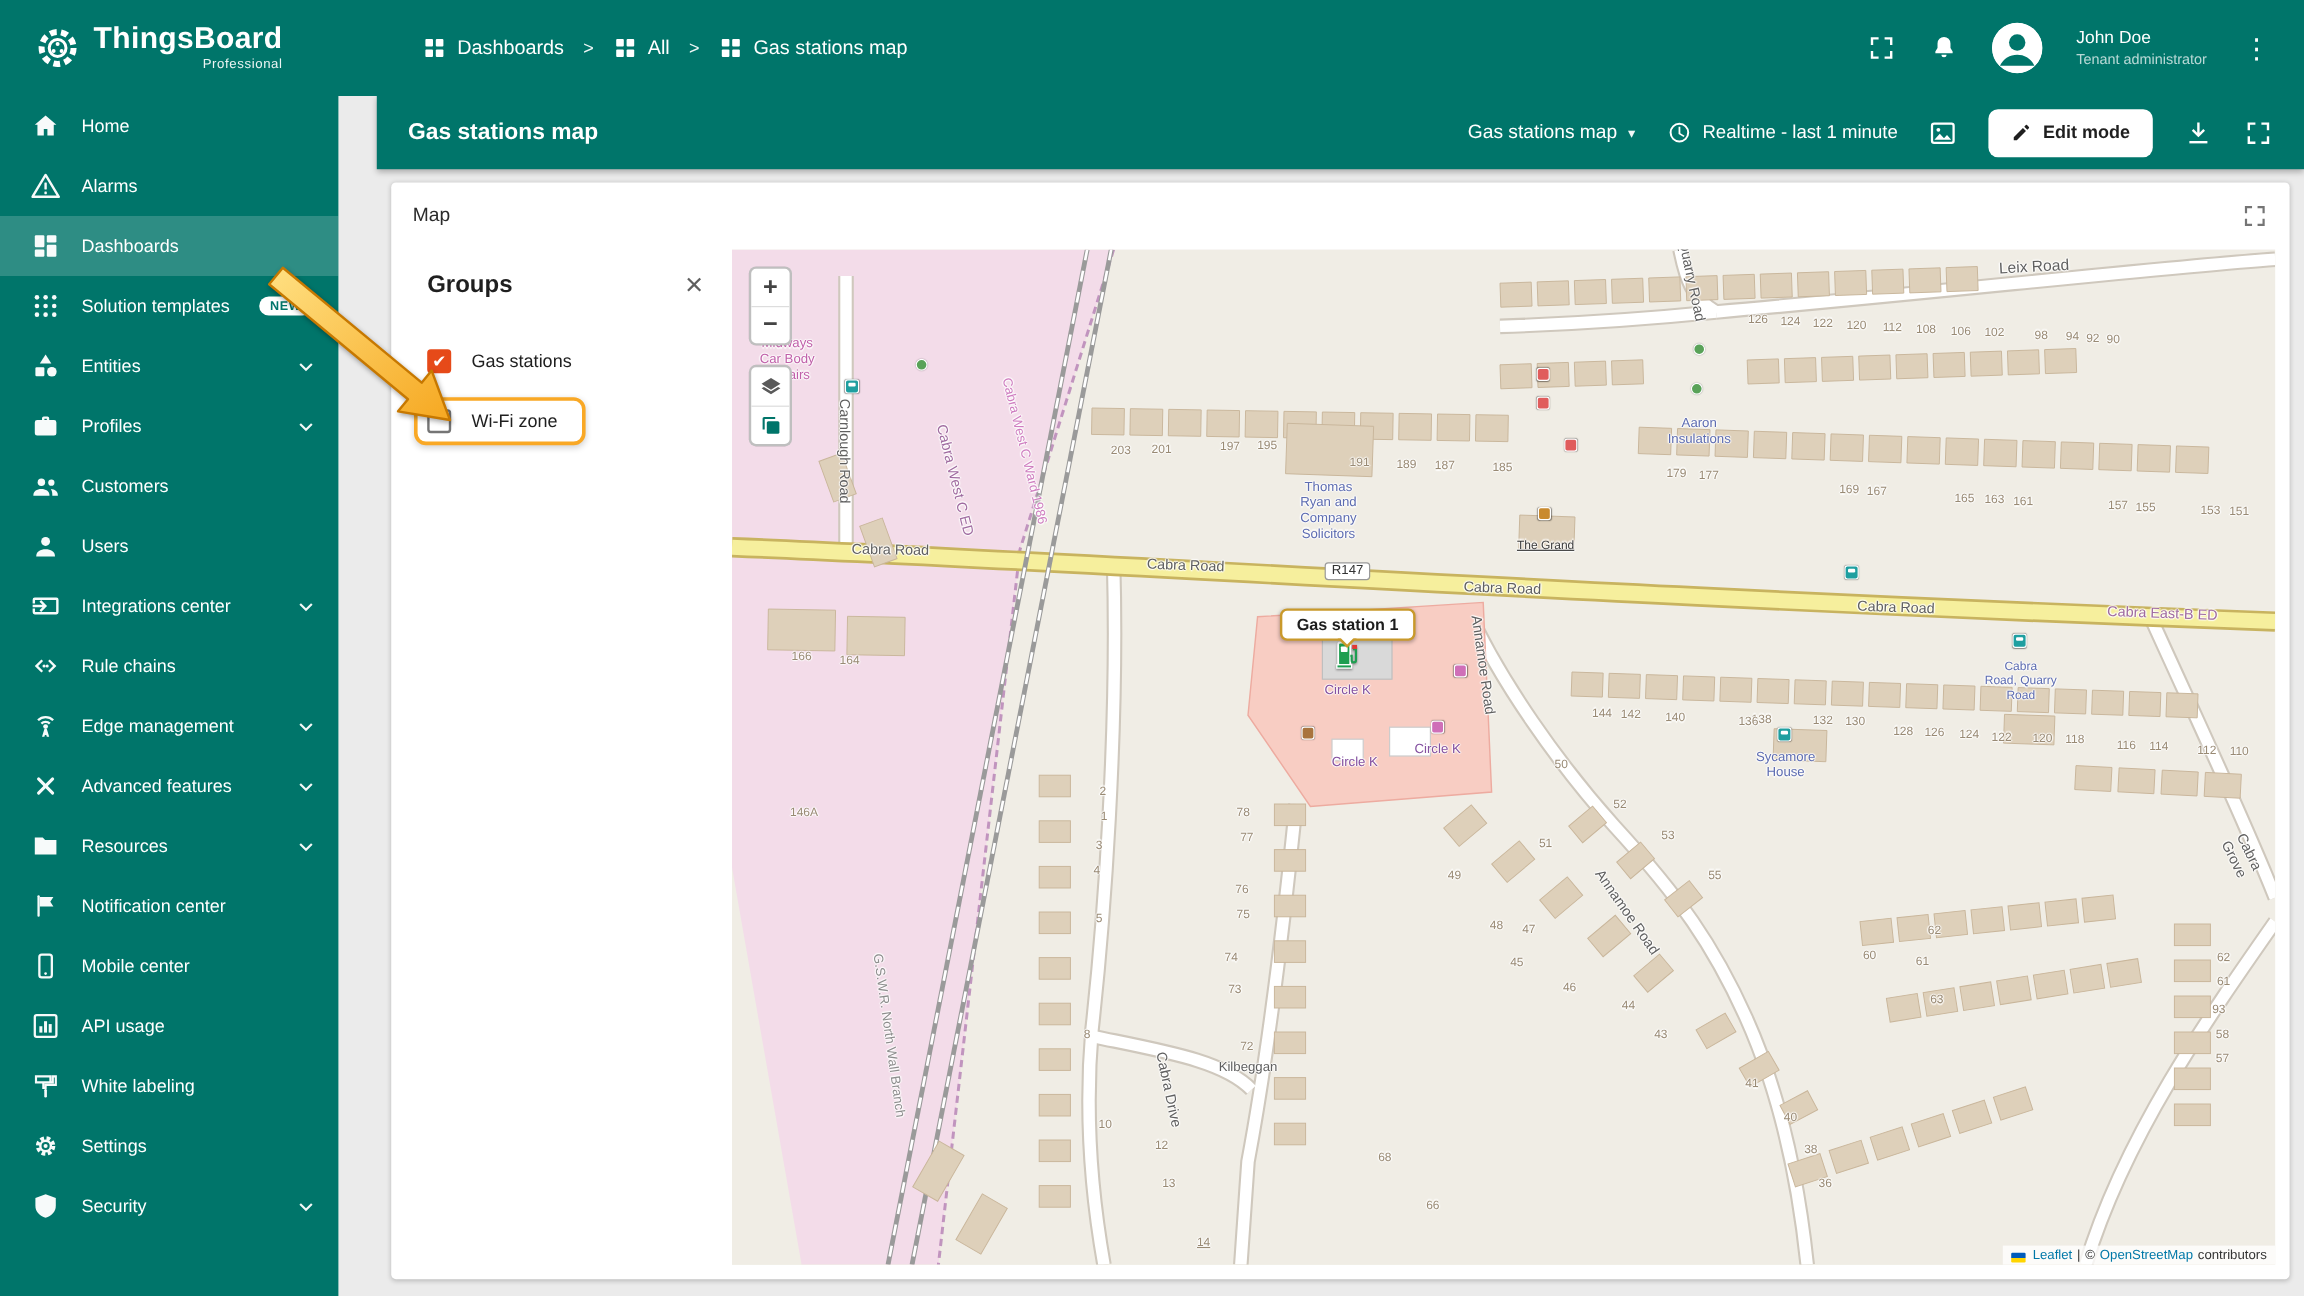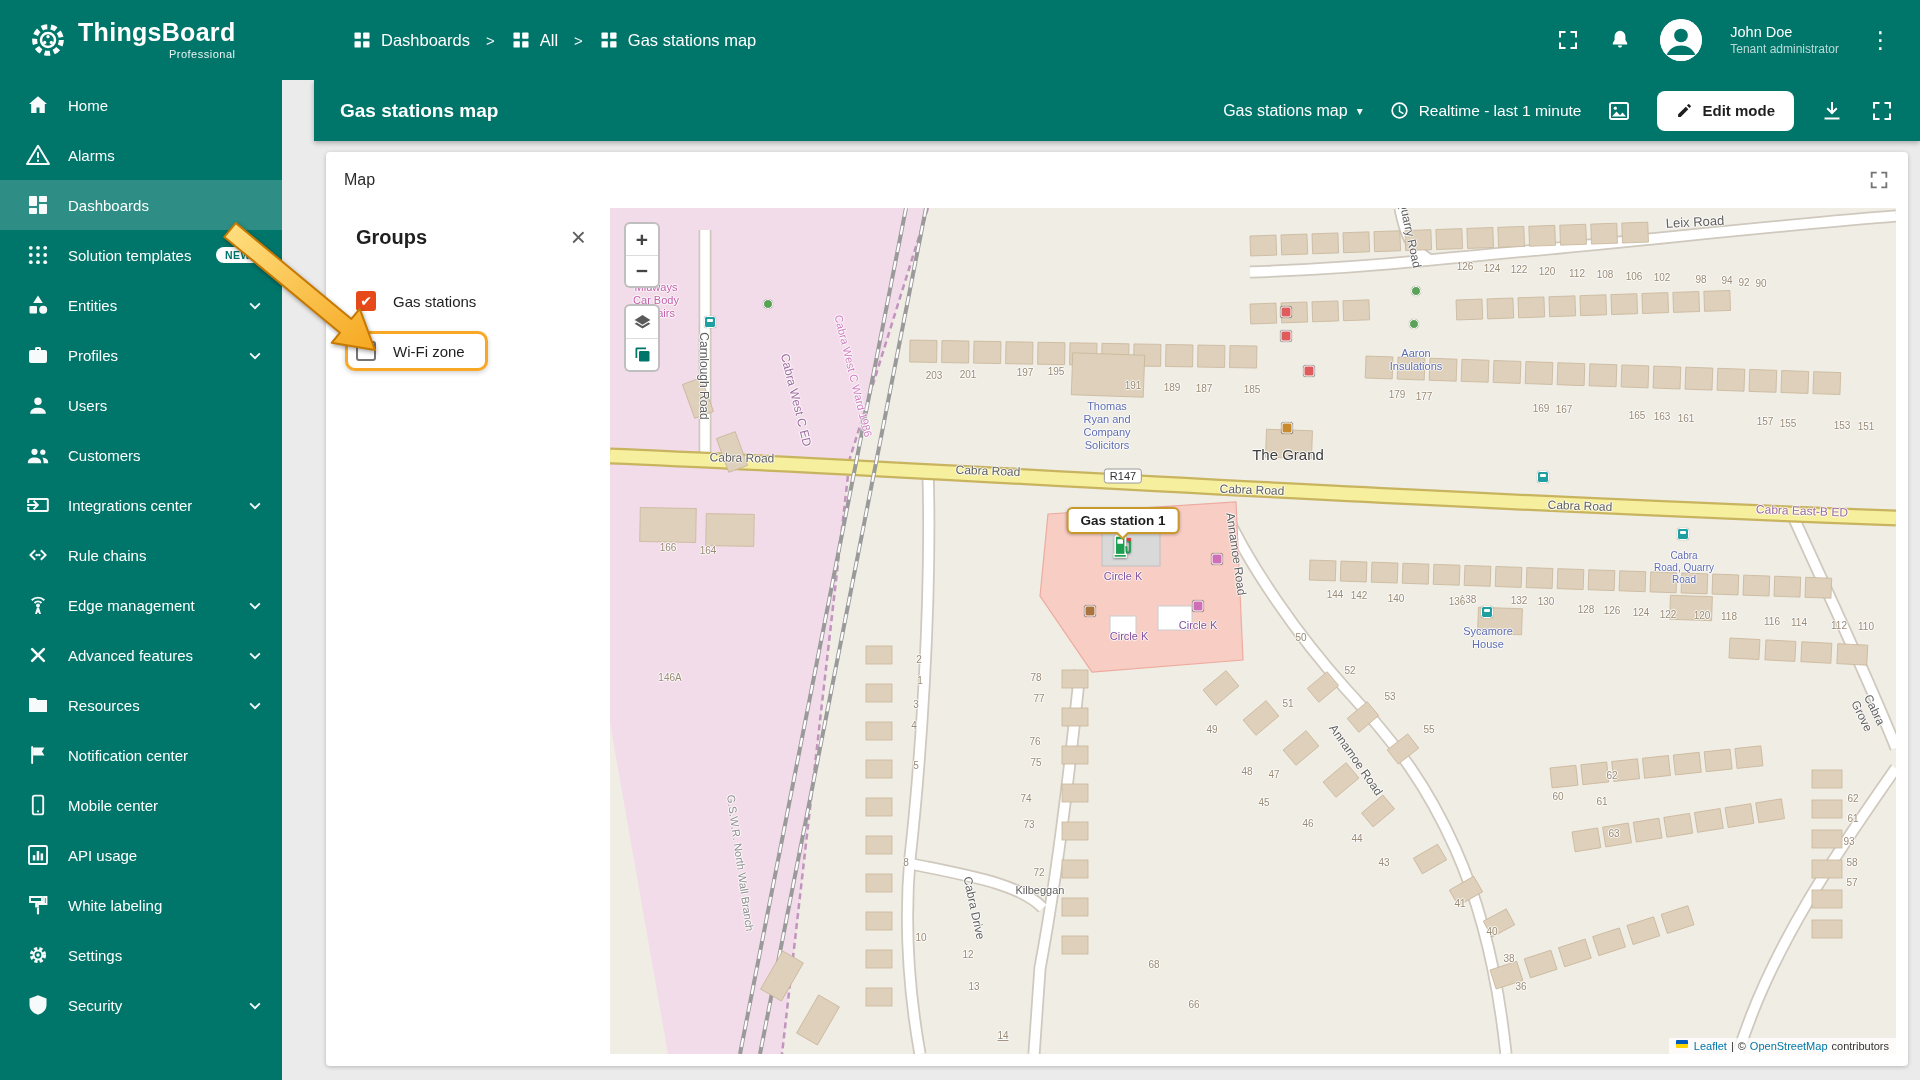--- a/index.html
+++ b/index.html
@@ -99,21 +99,21 @@
 
 .zoomctl{position:absolute;left:14px;top:14px;width:36px;background:#fff;border:2px solid rgba(0,0,0,.25);border-radius:6px;overflow:hidden;z-index:20}
 .zbtn{height:31px;display:flex;align-items:center;justify-content:center;font-size:21px;color:#444;cursor:pointer;font-weight:600}
 .zbtn+.zbtn{border-top:1px solid #ddd}
 .layerctl{position:absolute;left:14px;top:96px;width:36px;background:#fff;border:2px solid rgba(0,0,0,.25);border-radius:6px;z-index:20;overflow:hidden}
 .lbtn{height:32px;display:flex;align-items:center;justify-content:center;cursor:pointer}
 .lbtn svg{width:21px;height:21px;display:block}
 .lbtn.layers{color:#5a5a5a}
 .lbtn.shapes{color:var(--brand);border-top:1px solid #ddd}
 
-.attrib{position:absolute;right:0;bottom:0;background:rgba(255,255,255,.78);padding:2px 7px;font-size:11px;color:#333;display:flex;align-items:flex-start;gap:4px;z-index:20}
+.attrib{position:absolute;right:0;bottom:0;background:rgba(255,255,255,.78);padding:2px 7px;font-size:11px;color:#333;display:flex;align-items:flex-end;gap:4px;z-index:20}
 .attrib a{color:var(--link);text-decoration:none;cursor:pointer}
 .ua-flag{width:12px;height:8px;background:linear-gradient(#005bbb 50%,#ffd500 50%);display:inline-block;border-radius:1px;margin-right:2px}
 
 .arrow-annot{position:absolute;left:210px;top:210px;z-index:60;pointer-events:none;filter:drop-shadow(1px 2px 2px rgba(0,0,0,.35))}
 </style>
 </head>
 <body>
 
 <div id="page">
 
@@ -264,36 +264,36 @@
           </svg>
         </span>
         <span class="sb-label">Profiles</span>
         <span class="sb-chevron"><svg viewBox="0 0 24 24" fill="currentColor">
             <path d="M7.4 9.5 12 14l4.6-4.5 1.4 1.4-6 5.9-6-5.9z"></path>
           </svg></span>
       </div>
       <div class="sb-item">
         <span class="sb-ico">
           <svg viewBox="0 0 24 24" fill="currentColor">
-            <circle cx="12" cy="8.2" r="3.7"></circle>
-            <path d="M4.2 20.4c0-3.6 3.5-5.6 7.8-5.6s7.8 2 7.8 5.6v.4H4.2z"></path>
-          </svg>
-        </span>
-        <span class="sb-label">Users</span>
-      </div>
-      <div class="sb-item">
-        <span class="sb-ico">
-          <svg viewBox="0 0 24 24" fill="currentColor">
             <circle cx="8.5" cy="8.8" r="3.1"></circle>
             <path d="M1.8 19.4c0-3.1 3-5 6.7-5s6.7 1.9 6.7 5v.8H1.8z"></path>
             <circle cx="16.8" cy="9.2" r="2.6"></circle>
             <path d="M16.4 14.6c3.1.2 5.8 1.9 5.8 4.8v.8h-4.6v-.8c0-1.9-.5-3.5-1.2-4.8z"></path>
           </svg>
         </span>
         <span class="sb-label">Customers</span>
+      </div>
+      <div class="sb-item">
+        <span class="sb-ico">
+          <svg viewBox="0 0 24 24" fill="currentColor">
+            <circle cx="12" cy="8.2" r="3.7"></circle>
+            <path d="M4.2 20.4c0-3.6 3.5-5.6 7.8-5.6s7.8 2 7.8 5.6v.4H4.2z"></path>
+          </svg>
+        </span>
+        <span class="sb-label">Users</span>
       </div>
       <div class="sb-item">
         <span class="sb-ico">
           <svg viewBox="0 0 24 24" fill="currentColor">
             <path d="M21 5a1.8 1.8 0 0 1 1.8 1.8v10.4A1.8 1.8 0 0 1 21 19H3a1.8 1.8 0 0 1-1.8-1.8V14h2v3h17.6V7H3.2v3h-2V6.8A1.8 1.8 0 0 1 3 5z"></path>
             <path d="M1.2 11h8.2L6.9 8.5l1.4-1.4L13.2 12l-4.9 4.9-1.4-1.4L9.4 13H1.2z"></path>
           </svg>
         </span>
         <span class="sb-label">Integrations center</span>
         <span class="sb-chevron"><svg viewBox="0 0 24 24" fill="currentColor">
@@ -771,21 +771,21 @@
             <div class="ml rd" style="left: 364px; top: 700px; font-size: 12px; transform: translate(-50%, -50%) rotate(78deg);">Cabra Drive</div>
             <div class="ml rd" style="left: 1258px; top: 505px; font-size: 12px; transform: translate(-50%, -50%) rotate(64deg);">Cabra Grove</div>
             <div class="ml rd" style="left: 430px; top: 682px; font-size: 11px; transform: translate(-50%, -50%);">Kilbeggan</div>
             <div class="ml pink" style="left: 46px; top: 92px; font-size: 11px; transform: translate(-50%, -50%);">Midways
 Car Body
 Repairs</div>
             <div class="ml blue" style="left: 497px; top: 218px; font-size: 11px; transform: translate(-50%, -50%);">Thomas
 Ryan and
 Company
 Solicitors</div>
-            <div class="ml dark" style="left: 678px; top: 247px; font-size: 15px; transform: translate(-50%, -50%);">The Grand</div>
+            <div class="ml dark" style="left: 678px; top: 247px; font-size: 10px; transform: translate(-50%, -50%); text-decoration: underline;">The Grand</div>
             <div class="ml blue" style="left: 806px; top: 152px; font-size: 11px; transform: translate(-50%, -50%);">Aaron
 Insulations</div>
             <div class="ml purple" style="left: 513px; top: 368px; font-size: 11px; transform: translate(-50%, -50%);">Circle K</div>
             <div class="ml purple" style="left: 519px; top: 428px; font-size: 11px; transform: translate(-50%, -50%);">Circle K</div>
             <div class="ml purple" style="left: 588px; top: 417px; font-size: 11px; transform: translate(-50%, -50%);">Circle K</div>
             <div class="ml blue" style="left: 878px; top: 430px; font-size: 11px; transform: translate(-50%, -50%);">Sycamore
 House</div>
             <div class="ml blue" style="left: 1074px; top: 360px; font-size: 10px; transform: translate(-50%, -50%);">Cabra
 Road, Quarry
 Road</div>

